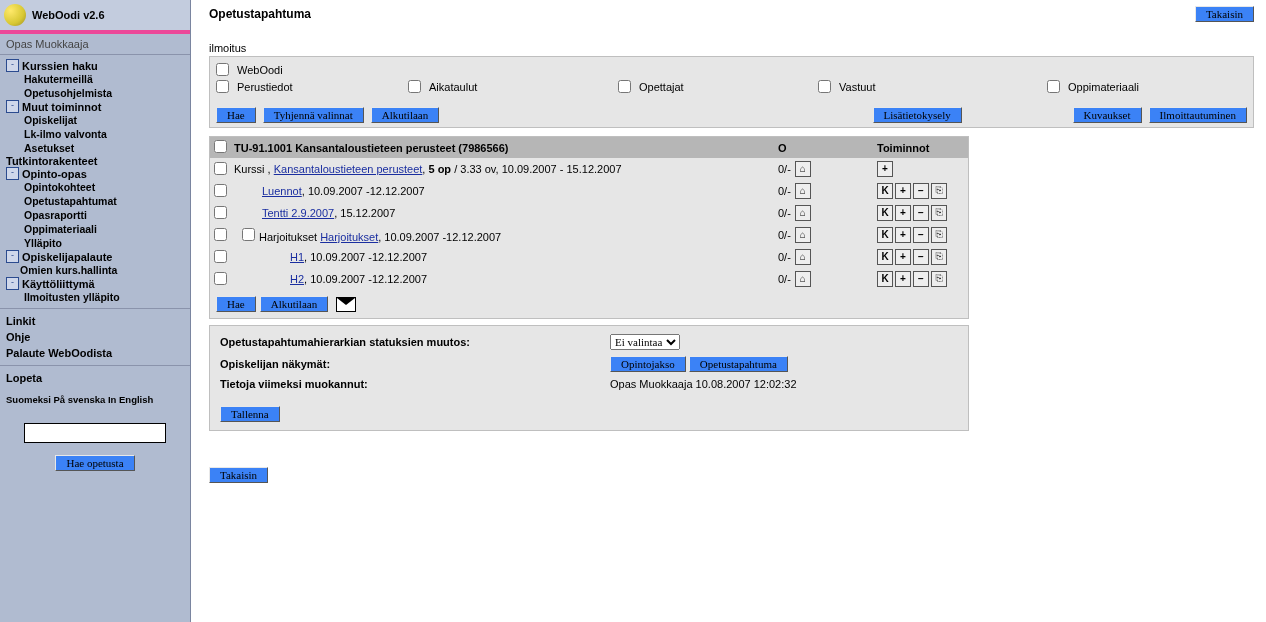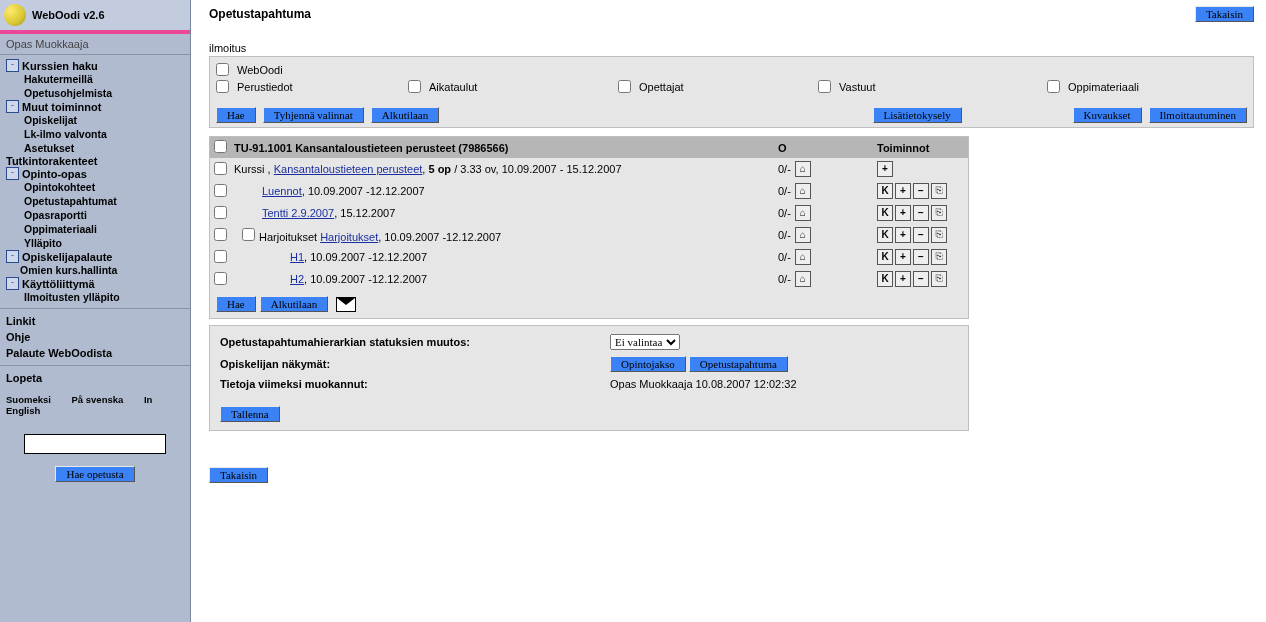--- a/index.html
+++ b/index.html
@@ -10,21 +10,21 @@
   .sb-logo{width:22px;height:22px;border-radius:50%;background:radial-gradient(circle at 30% 30%,#ffe96b 0,#d8c833 60%,#9a8b20 100%);margin-right:6px;position:relative}
   .sb-title{font-weight:bold}
   .sb-sub{padding:4px 6px;color:#444}
   .sb-block{border-top:1px solid #8a93ab;padding:4px 6px}
   .sb-strong{font-weight:bold;display:block;padding:2px 0}
   .sb-head{font-weight:bold}
   .sb-line{display:flex;align-items:center}
   .sb-exp{width:11px;height:11px;border:1px solid #2b4b8f;background:#cfd7ea;color:#2b4b8f;font-size:9px;line-height:9px;text-align:center;margin-right:3px}
   .sb-item{padding:1px 0 1px 18px;font-weight:bold;font-size:10.5px}
   .sb-lang{padding:4px 6px;font-weight:bold;font-size:9.5px}
-  .sb-lang span{margin-right:18px}
+  .sb-lang span{margin-right:0}
   .sb-search{padding:14px 6px;text-align:center}
   .sb-search input[type=text]{width:136px;height:16px;border:1px solid #000;background:#fff}
   .btn{background:#3b82f6;border:1px solid #888;border-top-color:#e8e8e8;border-left-color:#e8e8e8;border-bottom-color:#555;border-right-color:#555;padding:1px 10px;font:11px Verdana;color:#000;cursor:pointer}
   .main{flex:1;padding:6px 12px 6px 18px;position:relative}
   .topline{display:flex;justify-content:space-between;align-items:center}
   .h1{font-weight:bold;font-size:12px}
   .ilm{margin-top:20px;margin-bottom:2px}
   .filterbox{background:#e6e6e6;border:1px solid #bfbfbf;padding:4px 6px;margin-top:0;}
   .fb-row{display:flex;align-items:center;padding:2px 0}
   .fb-col{display:flex;align-items:center}

